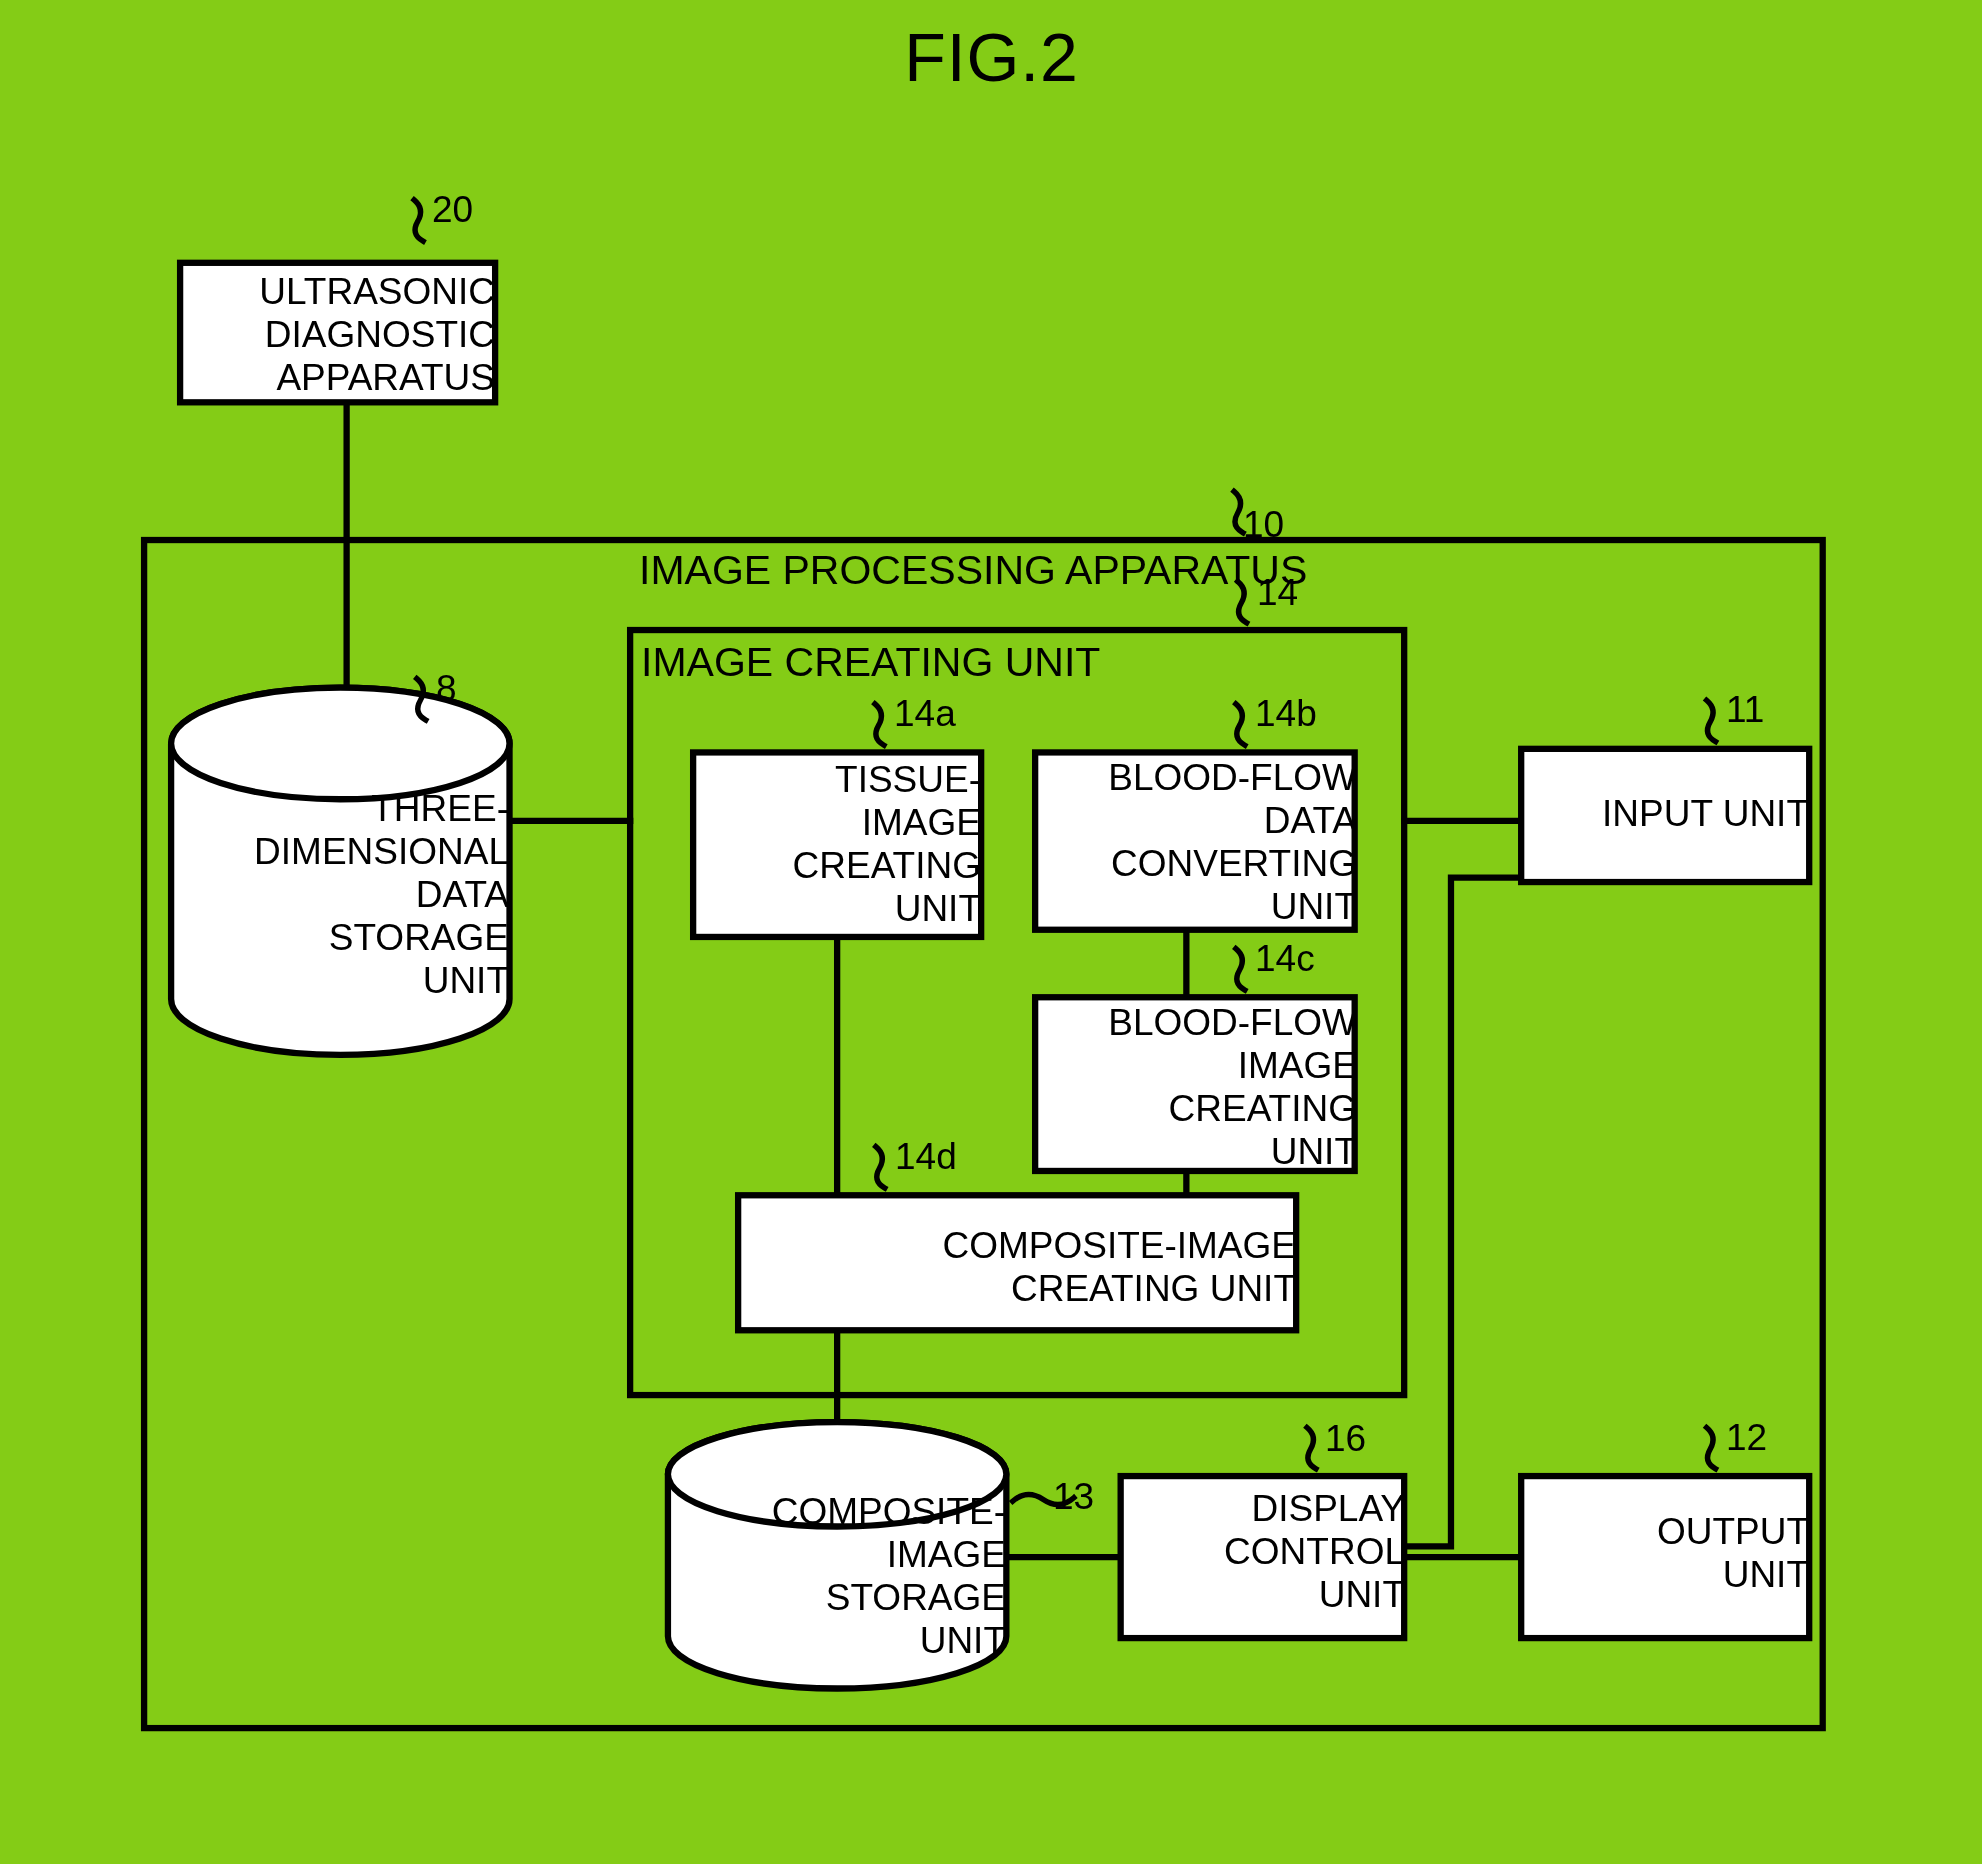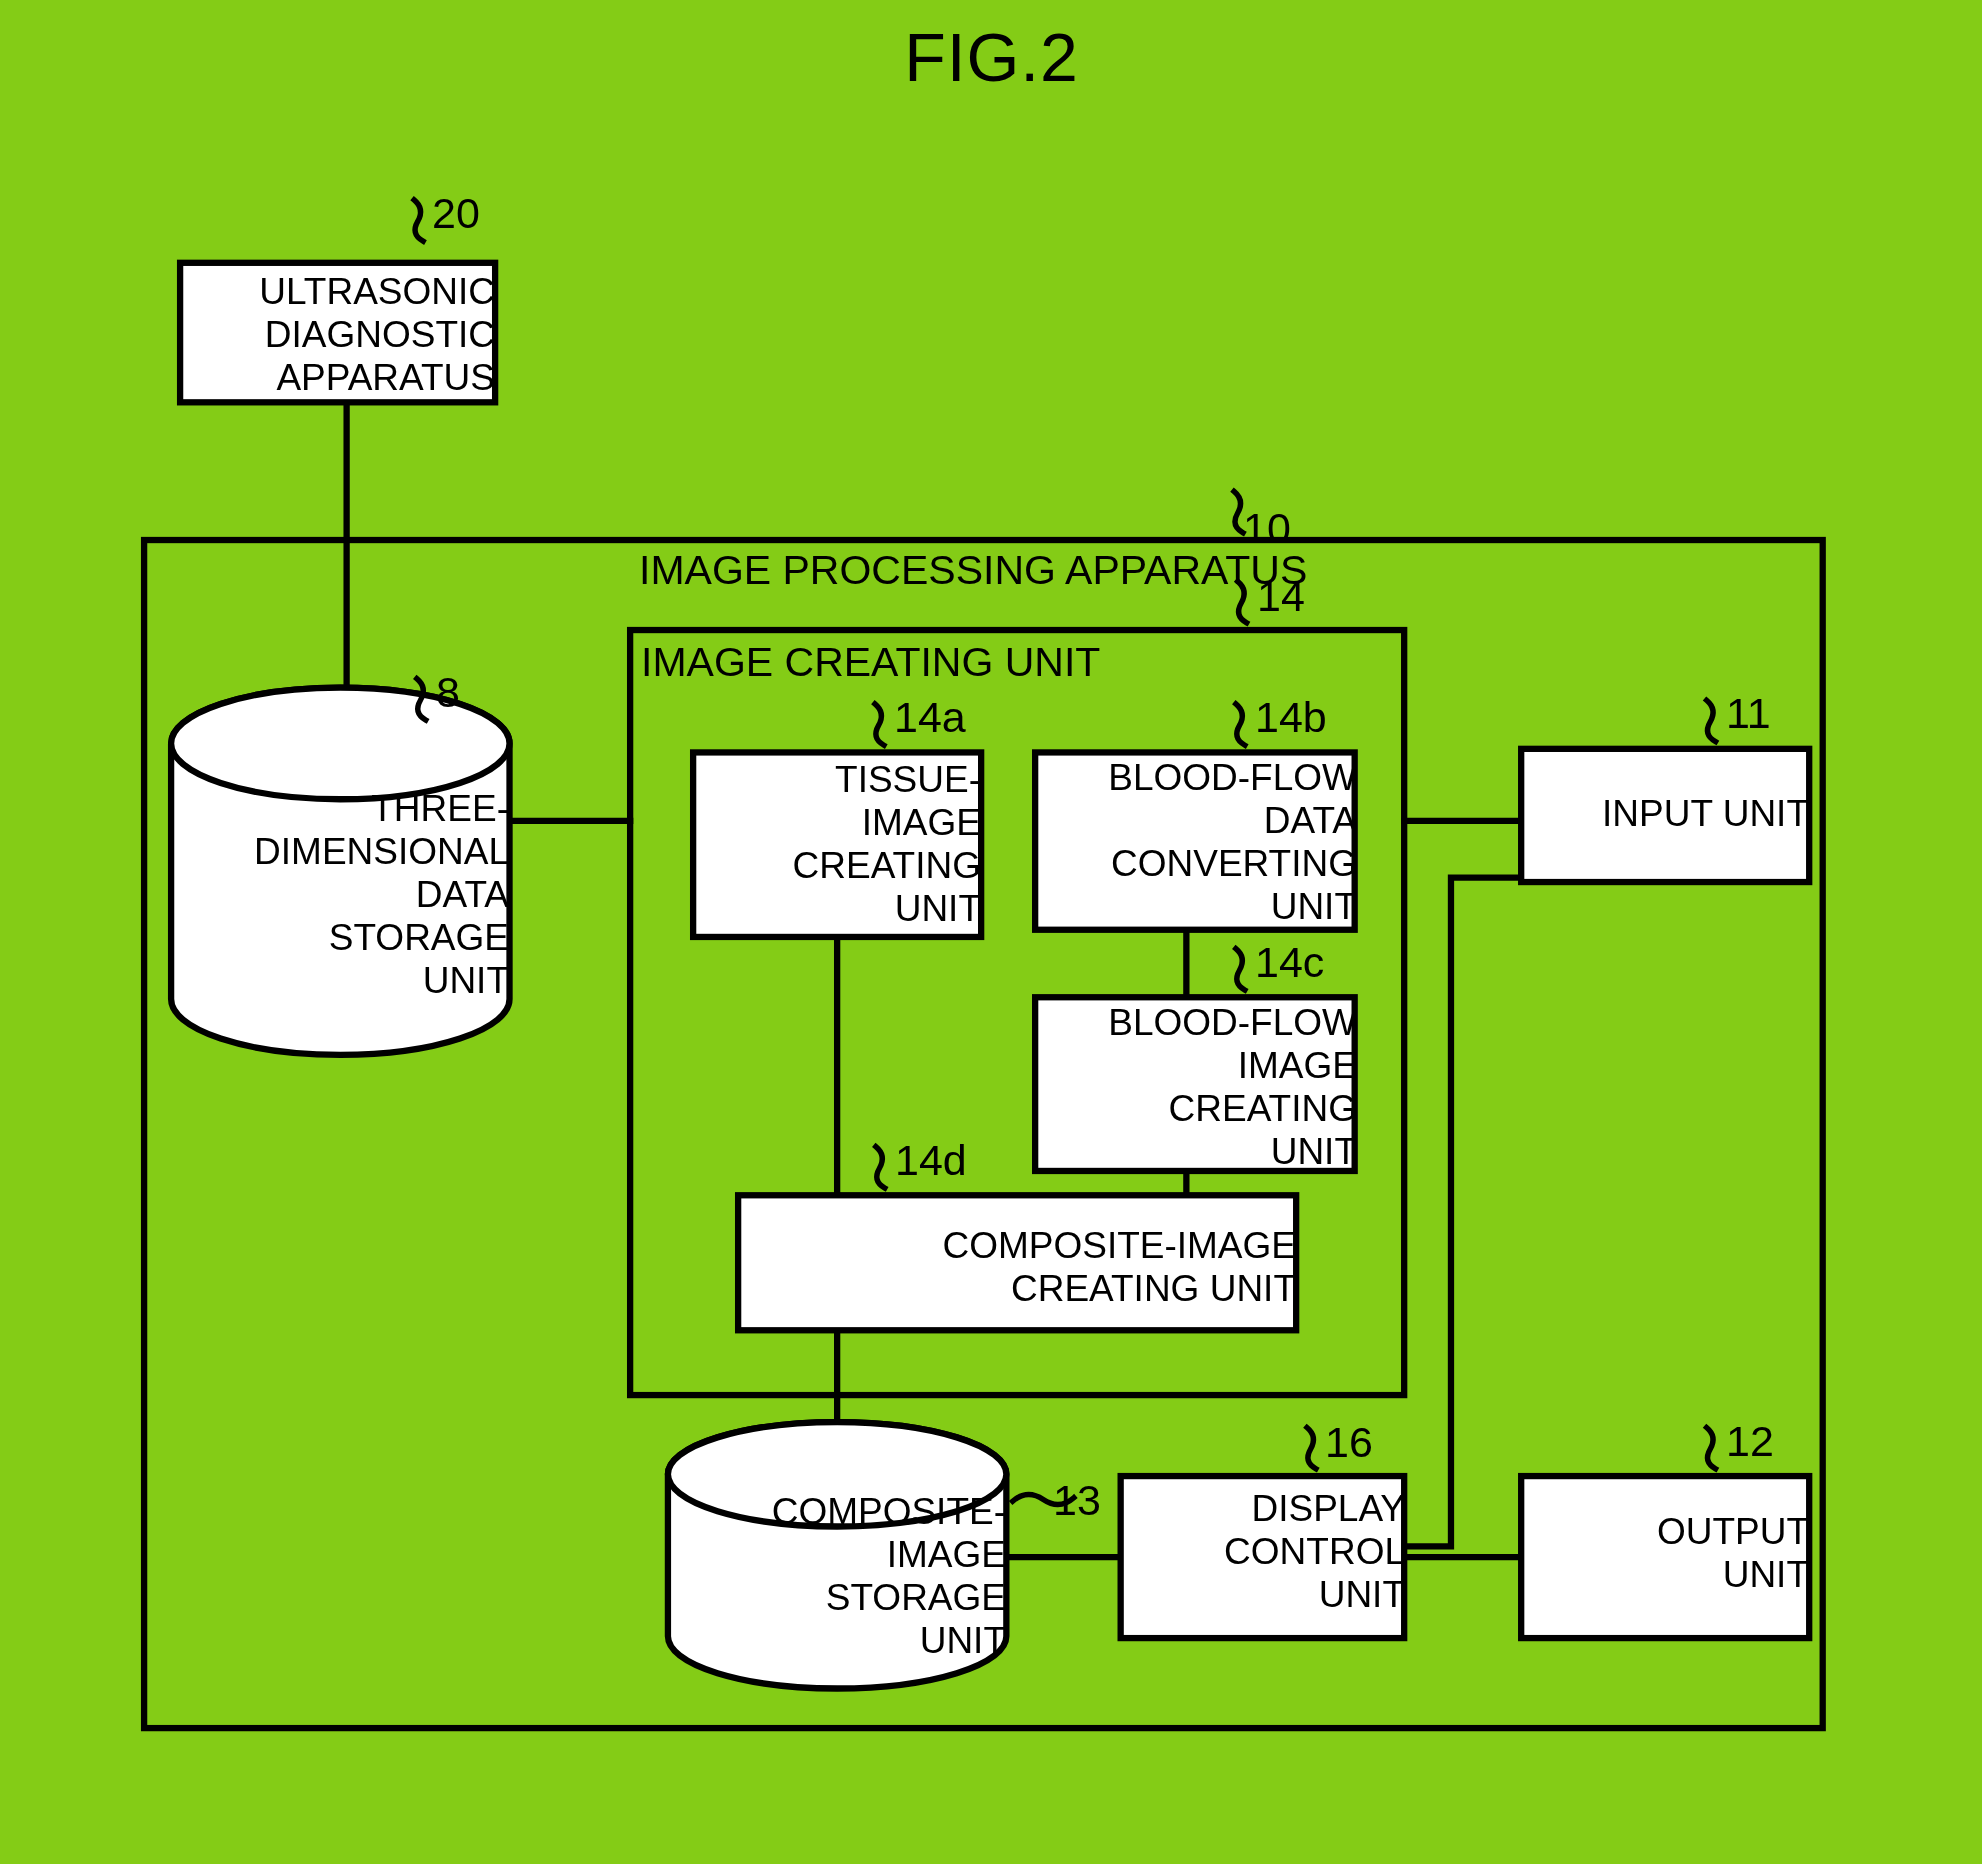--- a/index.html
+++ b/index.html
@@ -37,21 +37,21 @@
     position: absolute;
     text-align: right;
     font-size: 37px;
     line-height: 43px;
     font-family: "Liberation Sans", sans-serif;
     white-space: pre-line;
     pointer-events: none;
   }
   .ref-num {
     position: absolute;
-    font-size: 43px;
+    font-size: 37px;
     font-family: "Liberation Sans", sans-serif;
     white-space: nowrap;
     text-align: right;
   }
   .hdr-label {
     position: absolute;
     font-size: 41px;
     font-family: "Liberation Sans", sans-serif;
     white-space: nowrap;
   }

